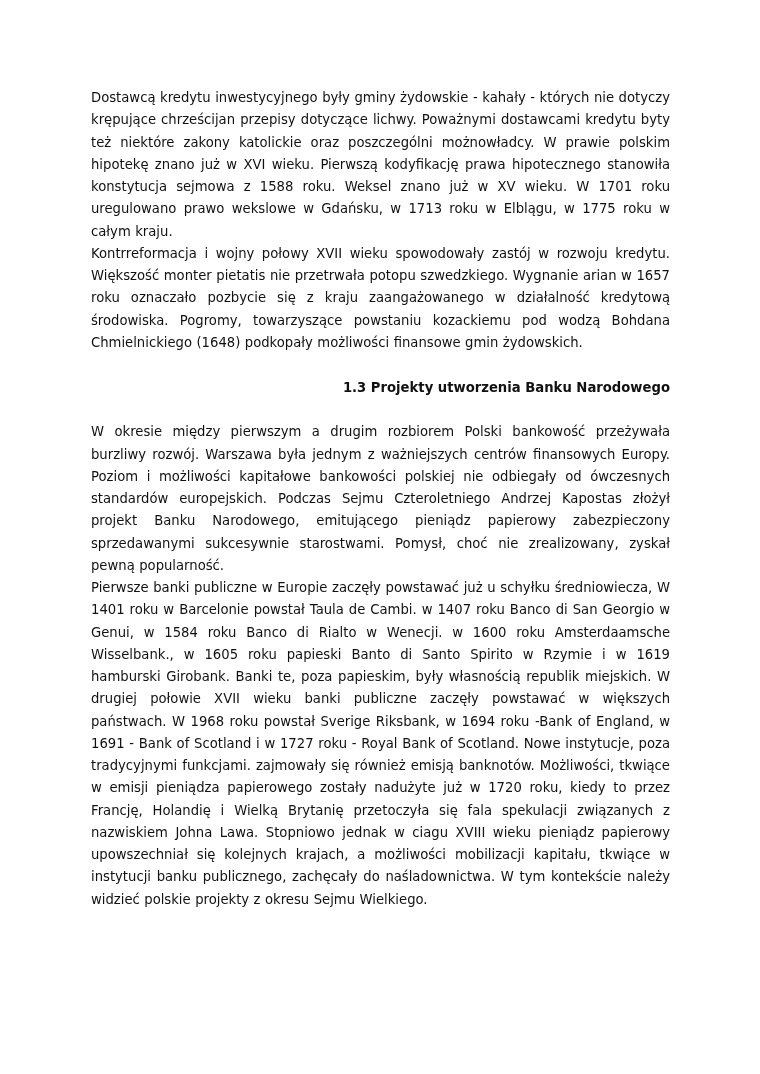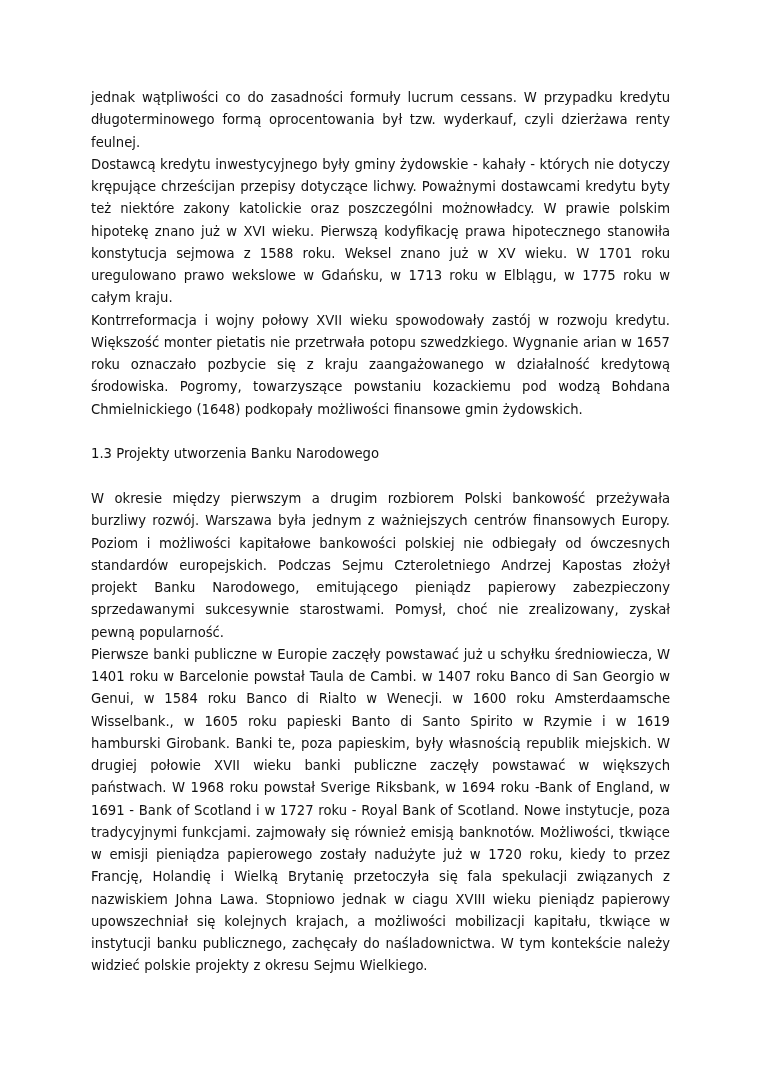--- a/index.html
+++ b/index.html
@@ -25,31 +25,31 @@
       margin: 0;
       font-size: 13.2px;
       line-height: 22.25px;
       text-align: justify;
       hyphens: manual;
       word-spacing: 0.3px;
     }
     .heading {
       margin: 0;
       font-size: 13.2px;
-      font-weight: normal;
+      font-weight: bold;
       line-height: 22.25px;
+      text-align: right;
     }
     .gap-before-heading { height: 22.5px; }
     .gap-after-heading { height: 22.5px; }
   </style>
 </head>
 <body>
 
 <div class="page">
-  <p class="para">jednak wątpliwości co do zasadności formuły lucrum cessans. W przypadku kredytu długoterminowego formą oprocentowania był tzw. wyderkauf, czyli dzierżawa renty feu­lnej.</p>
   <p class="para">Dostawcą kredytu inwestycyjnego były gminy żydowskie - kahały - których nie dotyczy krępujące chrześcijan przepisy dotyczące lichwy. Poważnymi dostawcami kredytu byty też niektóre zakony katolickie oraz poszczególni możnowładcy. W prawie polskim hipotekę znano już w XVI wieku. Pierwszą kodyfikację prawa hipotecznego stanowiła konstytucja sejmowa z 1588 roku. Weksel znano już w XV wieku. W 1701 roku uregulowano prawo wekslowe w Gdańsku, w 1713 roku w Elblągu, w 1775 roku w całym kraju.</p>
   <p class="para">Kontrreformacja i wojny połowy XVII wieku spowodowały zastój  w rozwoju kredytu. Większość monter pietatis nie przetrwała potopu szwedzkiego. Wygnanie arian w 1657 roku oznaczało pozbycie się z kraju zaangażowanego w działalność kredytową środowiska. Pogromy, towarzyszące powstaniu kozackiemu pod wodzą Bohdana Chmielnickiego (1648) podkopały możliwości finansowe gmin żydowskich.</p>
   <div class="gap-before-heading"></div>
   <h2 class="heading">1.3 Projekty utworzenia Banku Narodowego</h2>
   <div class="gap-after-heading"></div>
   <p class="para">W okresie między pierwszym a drugim rozbiorem Polski bankowość przeżywała burzliwy rozwój. Warszawa była jednym z ważniejszych centrów finansowych Europy. Poziom i możliwości kapitałowe bankowości polskiej nie odbiegały od ówczesnych standardów europejskich. Podczas Sejmu Czteroletniego Andrzej Kapostas złożył projekt Banku Narodowego, emitującego pieniądz papierowy zabezpieczony sprzedawanymi sukcesywnie starostwami. Pomysł, choć nie zrealizowany, zyskał pewną popularność.</p>
   <p class="para">Pierwsze banki publiczne w Europie zaczęły powstawać już u schyłku średniowiecza, W 1401 roku w Barcelonie powstał Taula de Cambi. w 1407 roku Banco di San Georgio w Genui, w 1584 roku Banco di Rialto w Wenecji. w 1600 roku Amsterdaamsche Wisselbank., w 1605 roku papieski Banto di Santo Spirito w Rzymie i w 1619 hamburski Girobank. Banki te, poza papieskim, były własnością republik miejskich. W drugiej połowie XVII wieku banki publiczne zaczęły powstawać w większych państwach. W 1968 roku powstał Sverige Riksbank, w 1694 roku -Bank of England, w 1691 - Bank of Scotland i w 1727 roku - Royal Bank of Scotland. Nowe instytucje, poza tradycyjnymi funkcjami. zajmowały się również emisją banknotów. Możliwości, tkwiące w emisji pieniądza papierowego zostały nadużyte już w 1720 roku, kiedy to przez Francję, Holandię i Wielką Brytanię przetoczyła się fala spekulacji związanych z nazwiskiem Johna Lawa. Stopniowo jednak w ciagu XVIII wieku pieniądz papierowy upowszechniał się kolejnych krajach,  a możliwości mobilizacji kapitału, tkwiące w instytucji banku publicznego, zachęcały do naśladownictwa. W tym kontekście należy widzieć polskie projekty z okresu Sejmu Wielkiego.</p>
 </div>
 
 </body></html>

